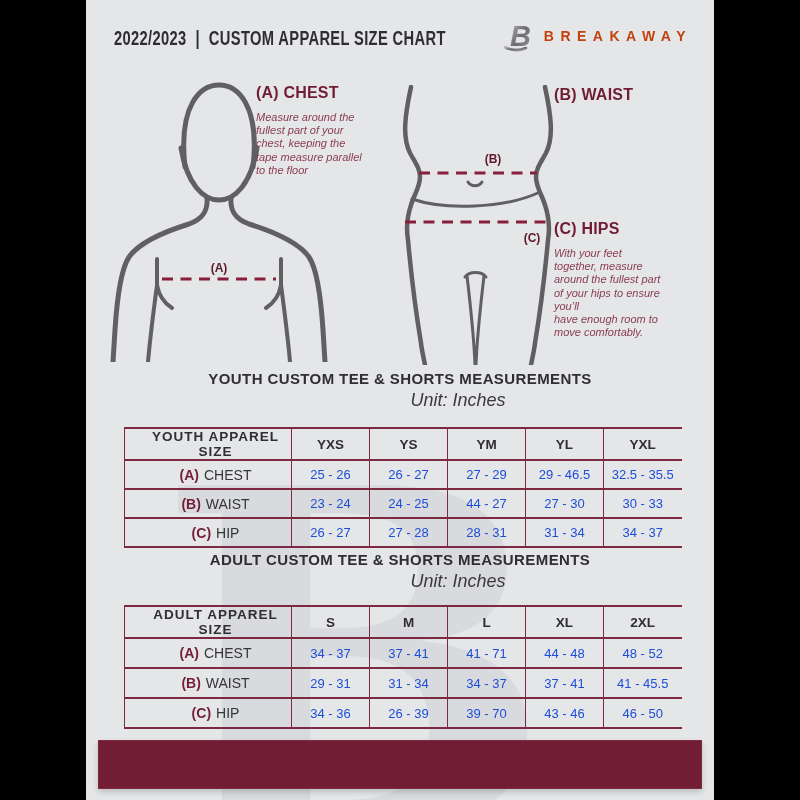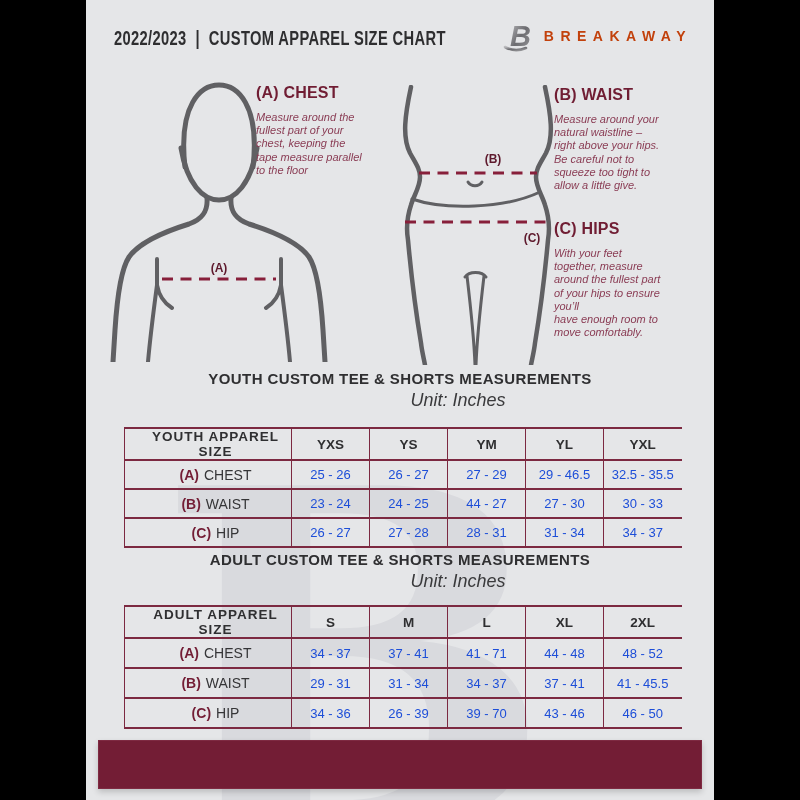--- a/index.html
+++ b/index.html
@@ -106,26 +106,20 @@
     <div class="layer sec sec-a">
       <div class="guide-head">(A) CHEST</div>
       <div class="guide-body">Measure around the
 fullest part of your
 chest, keeping the
 tape measure parallel
 to the floor</div>
     </div>
     <div class="layer sec sec-b">
       <div class="guide-head">(B) WAIST</div>
-      <div class="guide-body">Measure around your
-natural waistline –
-right above your hips.
-Be careful not to
-squeeze too tight to
-allow a little give.</div>
     </div>
     <div class="layer sec sec-c">
       <div class="guide-head">(C) HIPS</div>
       <div class="guide-body">With your feet
 together, measure
 around the fullest part
 of your hips to ensure
 you’ll
 have enough room to
 move comfortably.</div>

